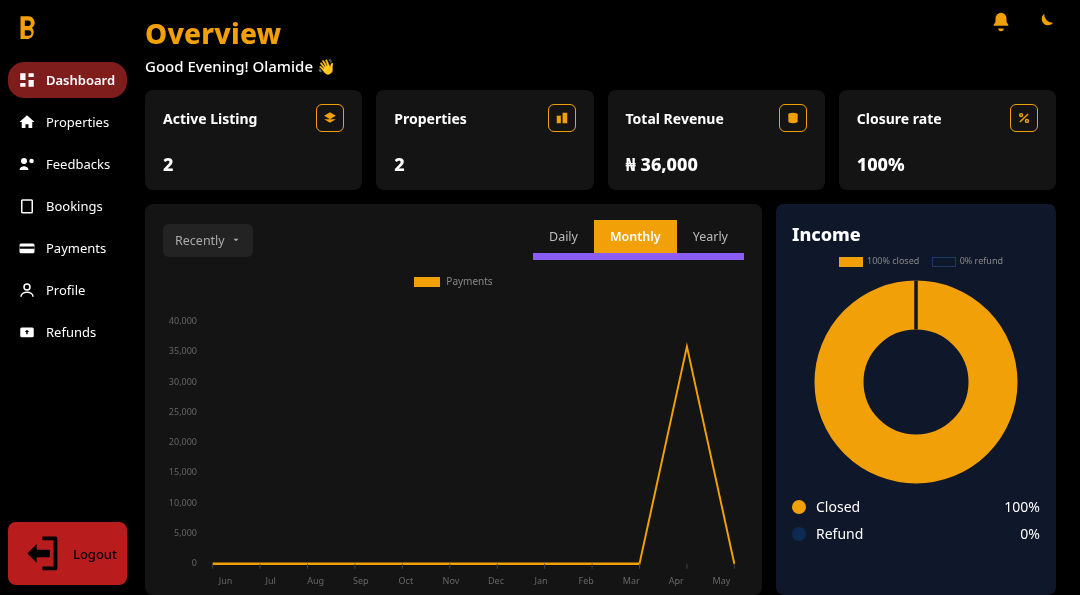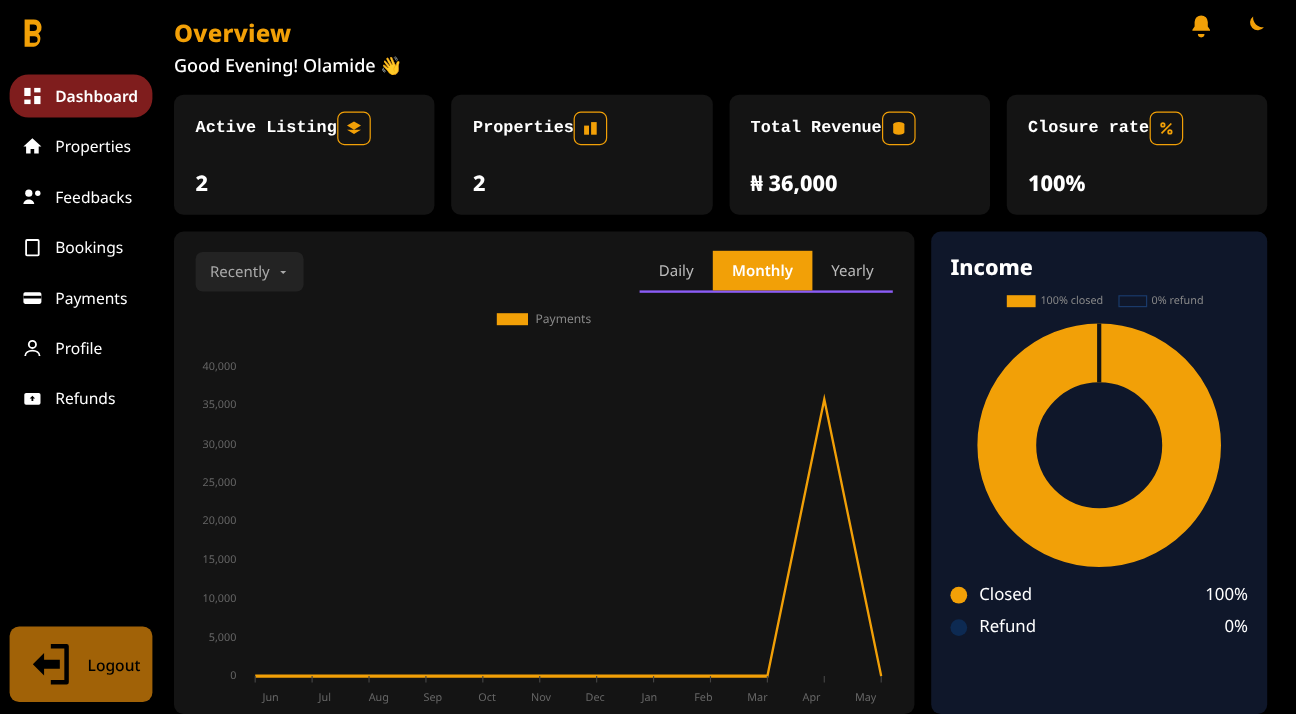--- a/index.html
+++ b/index.html
@@ -11,40 +11,40 @@
 .topbar .ico { width:22px; height:22px; color:#f2a007; cursor:pointer; }
 
 
 .sidebar { width:135px; flex:0 0 135px; background:#000; padding:14px 8px 10px 8px; display:flex; flex-direction:column; }
 .logo { width:26px; height:26px; margin-bottom:22px; margin-left:6px; }
 .nav { display:flex; flex-direction:column; gap:6px; }
 .nav-item { display:flex; align-items:center; gap:10px; padding:9px 10px; border-radius:8px; font-size:13px; cursor:pointer; color:#fff; }
 .nav-item.active { background:#7f1d1d; color:#fff; font-weight:600;border-radius:16px; }
 .nav-item .mi { width:18px; height:18px; flex:0 0 18px; }
 .spacer { flex:1; }
-.logout-btn { display:flex; align-items:center; gap:10px; background:#a16207; color:#000; padding:9px 10px; border-radius:8px; font-size:13px; font-weight:500; cursor:pointer; }
+.logout-btn { display:flex; align-items:center; gap:10px; background:#b91c1c; color:#000; padding:9px 10px; border-radius:8px; font-size:13px; font-weight:500; cursor:pointer; }
 
 
 .main { flex:1; padding:14px 24px 0 10px; display:flex; flex-direction:column; gap:14px; min-width:0; }
-.overview-head h1 { color:#f2a007; font-size:20px; font-weight:800; letter-spacing:.2px; }
+.overview-head h1 { color:#f2a007; font-size:28px; font-weight:800; letter-spacing:.2px; }
 .overview-head p { font-size:15px; margin-top:4px; font-weight:500; }
 
 .cards { display:flex; gap:14px; }
 .card { flex:1; background:#141414; border-radius:8px; padding:14px 18px; display:flex; flex-direction:column; gap:20px; }
-.card .ch { display:flex; align-items:center;font-family:Liberation Mono, monospace; }
+.card .ch { display:flex; justify-content:space-between; align-items:center; }
 .card .lbl { font-size:14px; font-weight:700; }
 .card .ibox { width:28px; height:28px; border:1px solid #f2a007; border-radius:6px; display:flex; align-items:center; justify-content:center; color:#f2a007; }
 .card .val { font-size:18px; font-weight:800; }
 
 
 .panels { display:flex; gap:14px; flex:1; min-height:0; }
 .chart-panel { flex: 1 1 610px; background:#141414; border-radius:8px; padding:16px 18px 8px 18px; display:flex; flex-direction:column; min-width:0; }
 .chart-top { display:flex; justify-content:space-between; align-items:center; }
 .recent { background:#232323; color:#aaa; font-size:12.5px; padding:8px 12px; border-radius:6px; cursor:pointer; display:flex; align-items:center; gap:6px; }
-.tabs { display:flex; border-bottom:2px solid #8b5cf6; font-size:12.5px; }
+.tabs { display:flex; border-bottom:7px solid #8b5cf6; font-size:12.5px; }
 .tabs div { padding:8px 16px; cursor:pointer; color:#bbb; }
 .tabs div.on { background:#f2a007; color:#fff; font-weight:600; }
 .legend-line { text-align:center; font-size:10px; color:#888; margin-top:14px; }
 .legend-line .sw { display:inline-block; width:26px; height:10px; background:#f2a007; vertical-align:middle; margin-right:6px; }
 .line-wrap { flex:1; display:flex; margin-top:22px; position:relative; min-height:0; }
 .yaxis { display:flex; flex-direction:column; justify-content:space-between; font-size:9px; color:#666; padding:4px 6px 18px 0; text-align:right; width:40px; }
 .plot { flex:1; display:flex; flex-direction:column; }
 .plot svg { flex:1; width:100%; }
 .xaxis { display:flex; font-size:9px; color:#666; padding-top:4px; }
 .xaxis span { flex:1; text-align:center; }

